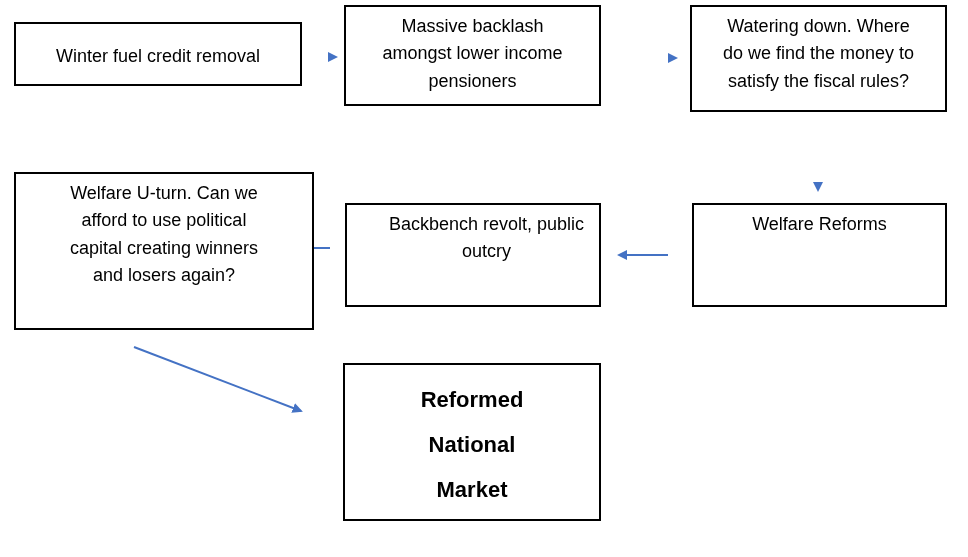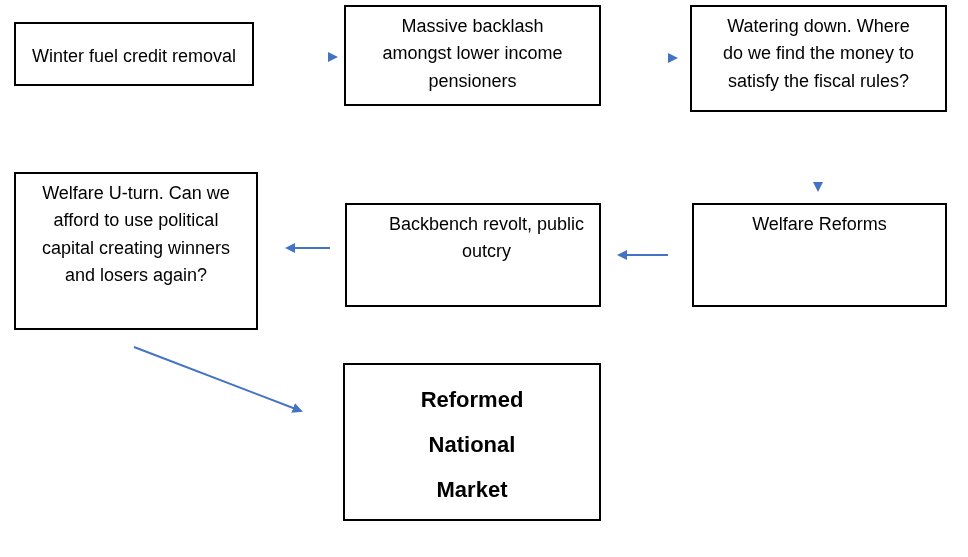--- a/index.html
+++ b/index.html
@@ -83,37 +83,37 @@
 
     <line x1="818" y1="120" x2="818" y2="190" stroke="url(#fadeV)" stroke-width="2" marker-end="url(#arrowhead)"></line>
 
     <line x1="668" y1="255" x2="619" y2="255" stroke="#4472C4" stroke-width="2" marker-end="url(#arrowhead)"></line>
 
     <line x1="330" y1="248" x2="287" y2="248" stroke="#4472C4" stroke-width="2" marker-end="url(#arrowhead)"></line>
 
     <line x1="134" y1="347" x2="301" y2="411" stroke="#4472C4" stroke-width="2" marker-end="url(#arrowhead)"></line>
   </svg>
 
-  <div class="node mid-aligned" style="left:14px; top:22px; width:240px; height:64px;">
+  <div class="node mid-aligned" style="left:14px; top:22px; width:288px; height:64px;">
     <span class="label">Winter fuel credit removal</span>
   </div>
 
   <div class="node top-aligned" style="left:344px; top:5px; width:257px; height:101px;">
     <span class="label">Massive backlash
 amongst lower income
 pensioners</span>
   </div>
 
   <div class="node top-aligned" style="left:690px; top:5px; width:257px; height:107px;justify-content:center;">
     <span class="label">Watering down. Where
 do we find the money to
 satisfy the fiscal rules?</span>
   </div>
 
-  <div class="node top-aligned" style="left:14px; top:172px; width:244px; height:158px;">
+  <div class="node top-aligned" style="left:14px; top:172px; width:300px; height:158px;">
     <span class="label">Welfare U-turn. Can we
 afford to use political
 capital creating winners
 and losers again?</span>
   </div>
 
   <div class="node top-aligned" style="left:345px; top:203px; width:256px; height:104px;padding-left:37px;">
     <span class="label">Backbench revolt, public
 outcry</span>
   </div>

